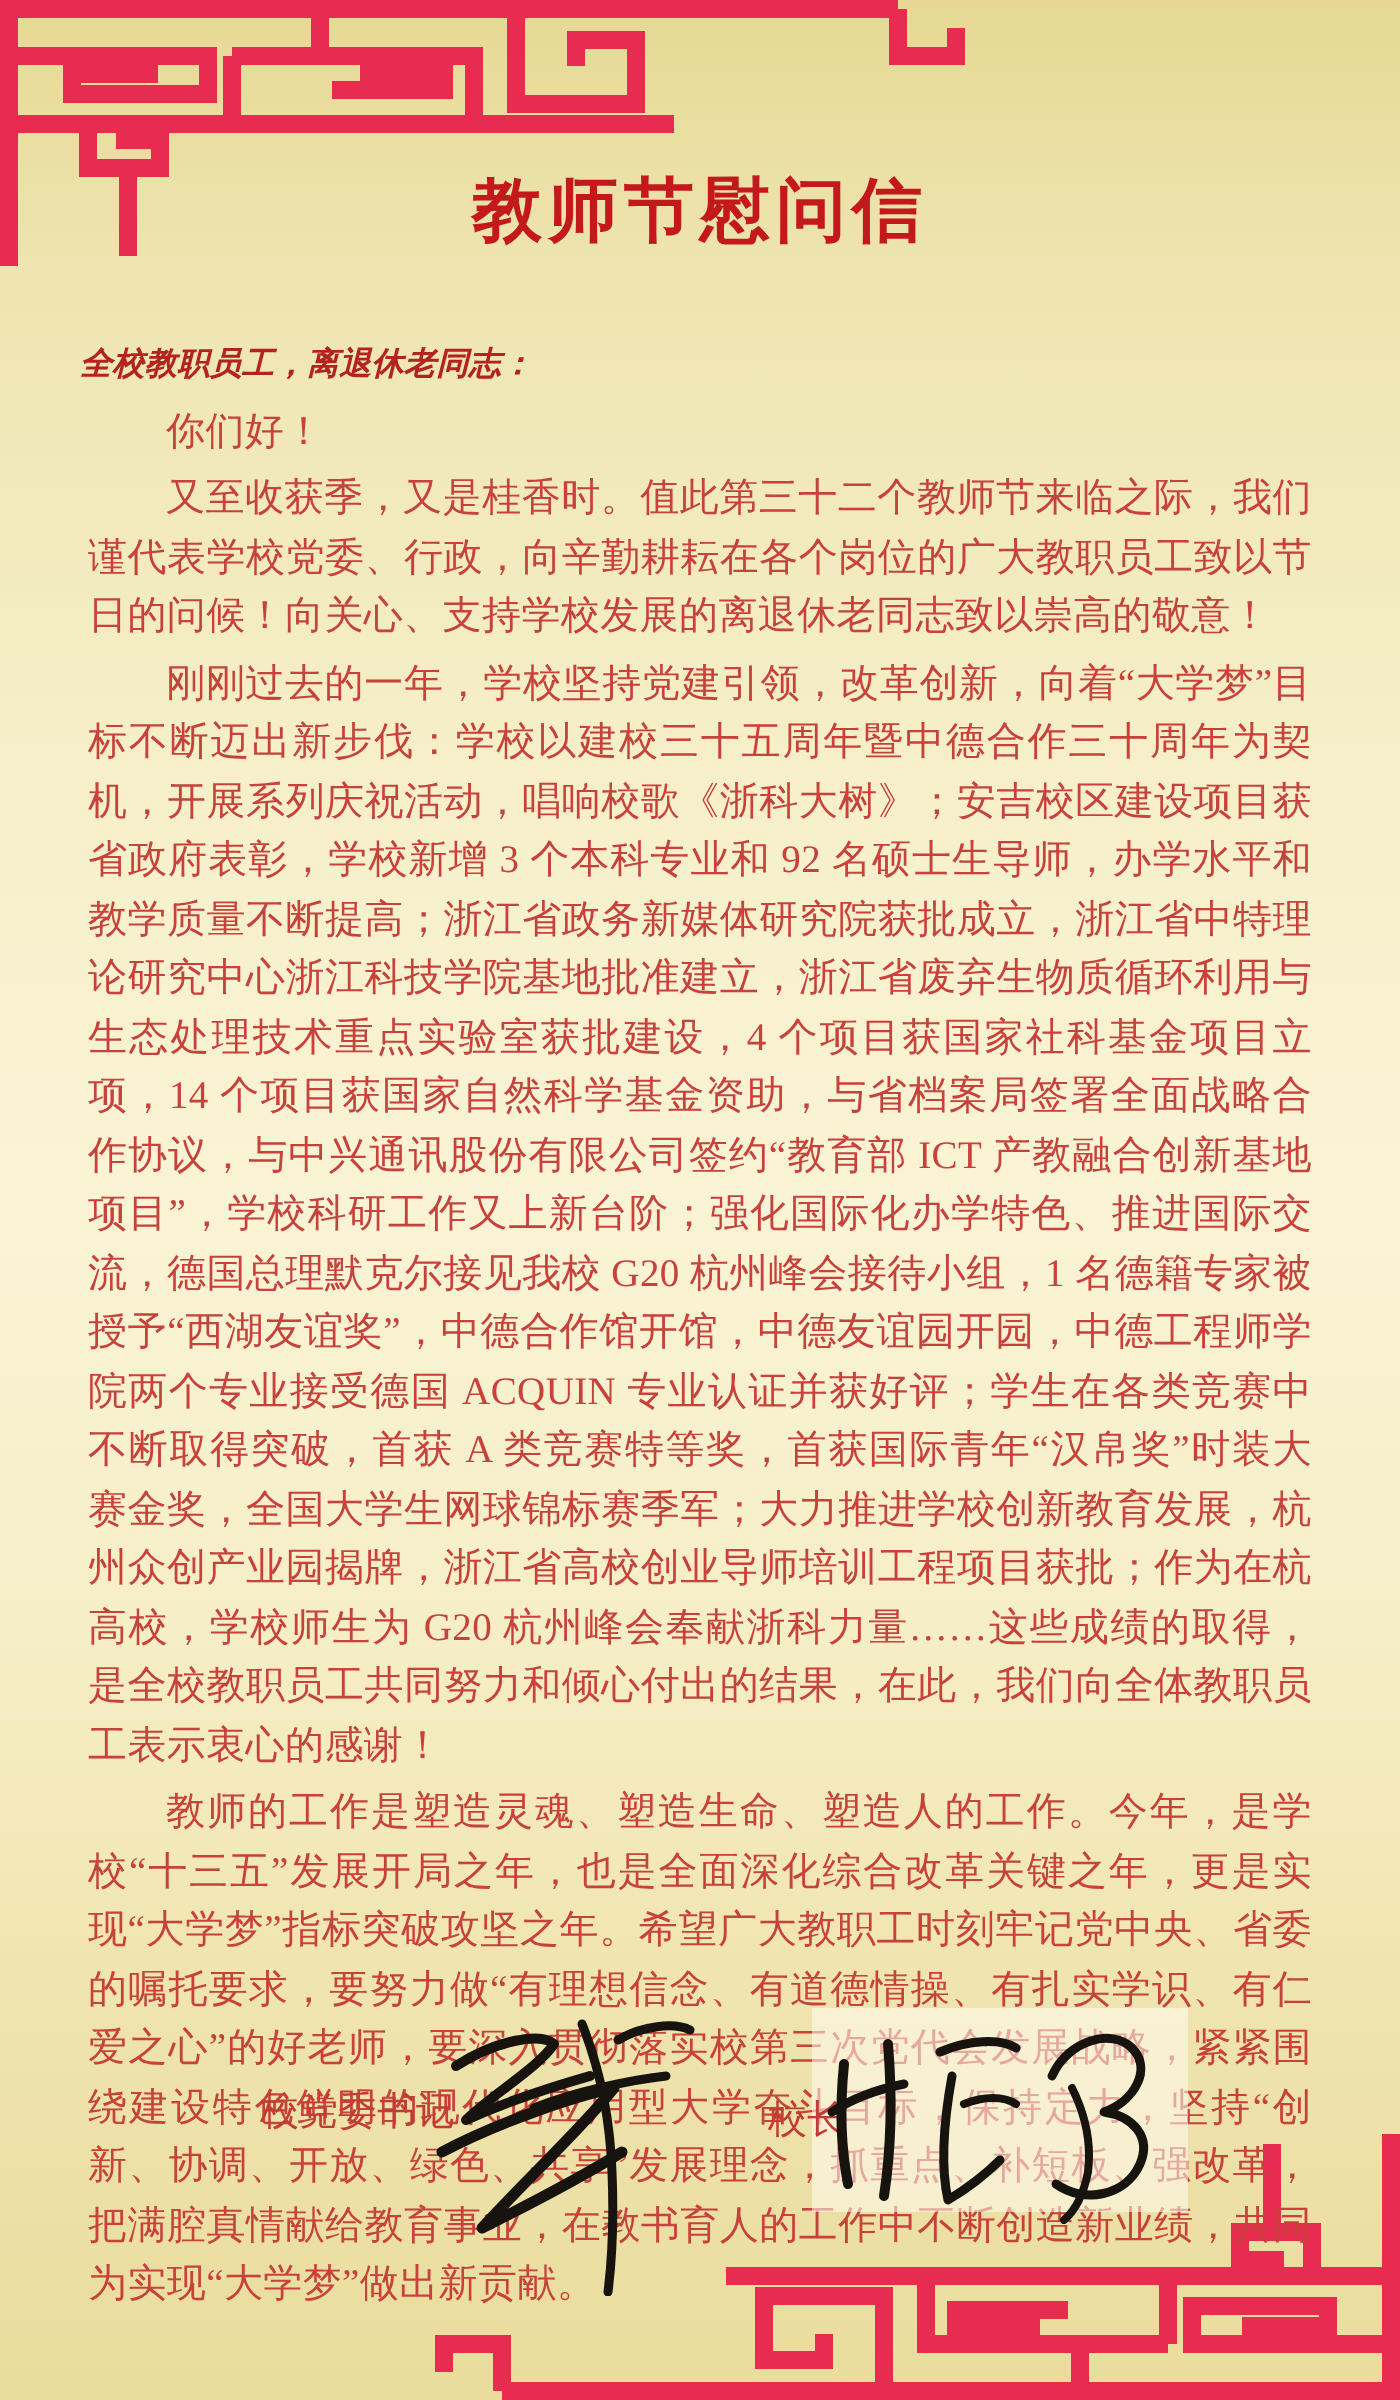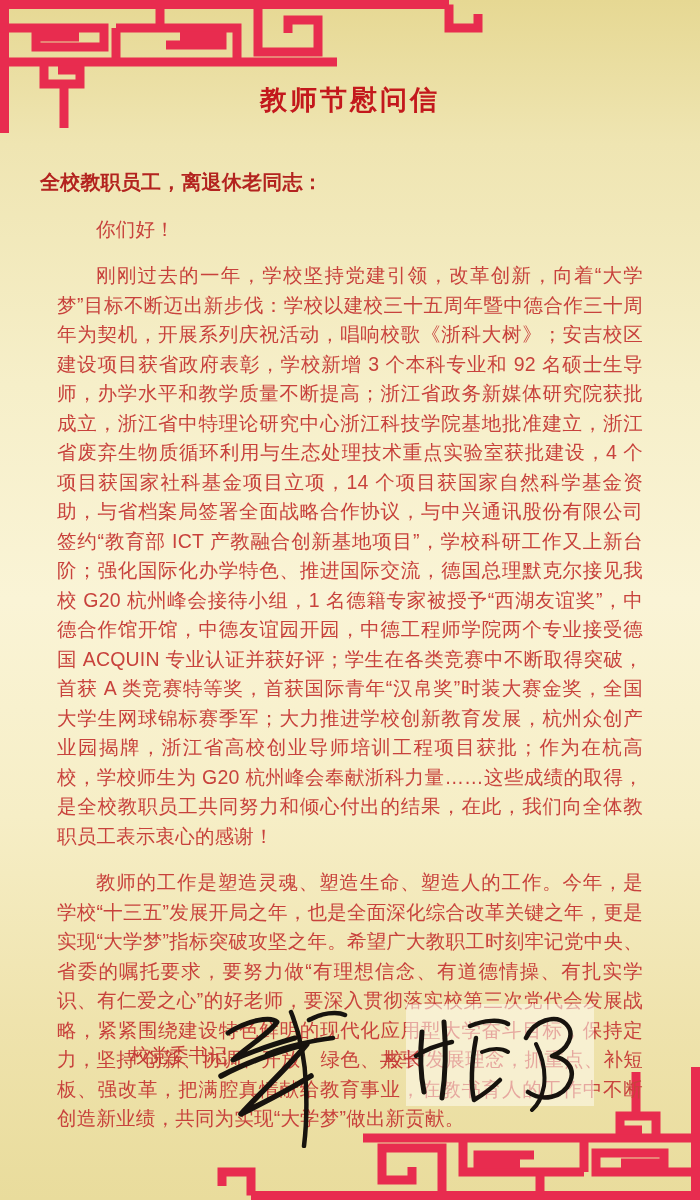--- a/index.html
+++ b/index.html
@@ -19,32 +19,32 @@
       #f6eec6 68%,
       #efe3ad 85%,
       #e9dc9c 100%);
   }
   .ornament{position:absolute;z-index:2;pointer-events:none;}
   .ornament.top-left{left:0;top:0;}
   .ornament.bottom-right{right:0;bottom:0;transform:rotate(180deg);}
   .ornament svg path{stroke:#e82c4f;stroke-width:9;fill:none;}
   h1.title{
     position:absolute;top:82px;left:0;width:700px;margin:0;
-    text-align:center;font-size:27px;font-weight:bold;
+    text-align:center;font-size:35px;font-weight:bold;
     letter-spacing:3px;color:#c3181c;z-index:3;
   }
   .letter{
     position:absolute;left:40px;top:168px;width:620px;z-index:3;
     color:#c8423c;font-size:19.5px;line-height:29.5px;
     text-align:justify;letter-spacing:0.2px;
   }
   .letter .salutation{
-    font-weight:bold;color:#b3231f;font-size:20px;margin:0;
+    font-weight:bold;color:#b3231f;font-size:16px;margin:0;font-style:italic;
   }
-  .letter p.para{margin:17px;text-indent:2em;}
+  .letter p.para{margin:4px;text-indent:2em;font-family:Liberation Serif, serif;}
   .sign-area{position:absolute;left:0;top:0;width:641px;height:1200px;z-index:3;pointer-events:none;}
   .sign-label{
     position:absolute;color:#c43a36;font-size:19.5px;white-space:nowrap;
   }
   .sign-label.secretary{left:130px;top:1042px;}
   .sign-label.president{left:384px;top:1046px;}
   .sig-svg{position:absolute;}
   .sig-svg path{stroke:#17130e;fill:none;stroke-linecap:round;stroke-linejoin:round;}
   .sig-wang{left:203px;top:998px;width:150px;height:150px;}
   .sig-ye{left:408px;top:1004px;width:185px;height:108px;}
@@ -90,20 +90,21 @@
     <path d="M44,62 V84 H80 V70 H58"></path>
     <path d="M64,84 V128"></path>
   </svg>
 </div>
 
 <h1 class="title">教师节慰问信</h1>
 
 <div class="letter">
   <p class="salutation">全校教职员工，离退休老同志：</p>
   <p class="para">你们好！</p>
+  <p class="para">又至收获季，又是桂香时。值此第三十二个教师节来临之际，我们谨代表学校党委、行政，向辛勤耕耘在各个岗位的广大教职员工致以节日的问候！向关心、支持学校发展的离退休老同志致以崇高的敬意！</p>
   <p class="para">刚刚过去的一年，学校坚持党建引领，改革创新，向着“大学梦”目标不断迈出新步伐：学校以建校三十五周年暨中德合作三十周年为契机，开展系列庆祝活动，唱响校歌《浙科大树》；安吉校区建设项目获省政府表彰，学校新增 3 个本科专业和 92 名硕士生导师，办学水平和教学质量不断提高；浙江省政务新媒体研究院获批成立，浙江省中特理论研究中心浙江科技学院基地批准建立，浙江省废弃生物质循环利用与生态处理技术重点实验室获批建设，4 个项目获国家社科基金项目立项，14 个项目获国家自然科学基金资助，与省档案局签署全面战略合作协议，与中兴通讯股份有限公司签约“教育部 ICT 产教融合创新基地项目”，学校科研工作又上新台阶；强化国际化办学特色、推进国际交流，德国总理默克尔接见我校 G20 杭州峰会接待小组，1 名德籍专家被授予“西湖友谊奖”，中德合作馆开馆，中德友谊园开园，中德工程师学院两个专业接受德国 ACQUIN 专业认证并获好评；学生在各类竞赛中不断取得突破，首获 A 类竞赛特等奖，首获国际青年“汉帛奖”时装大赛金奖，全国大学生网球锦标赛季军；大力推进学校创新教育发展，杭州众创产业园揭牌，浙江省高校创业导师培训工程项目获批；作为在杭高校，学校师生为 G20 杭州峰会奉献浙科力量……这些成绩的取得，是全校教职员工共同努力和倾心付出的结果，在此，我们向全体教职员工表示衷心的感谢！</p>
   <p class="para">教师的工作是塑造灵魂、塑造生命、塑造人的工作。今年，是学校“十三五”发展开局之年，也是全面深化综合改革关键之年，更是实现“大学梦”指标突破攻坚之年。希望广大教职工时刻牢记党中央、省委的嘱托要求，要努力做“有理想信念、有道德情操、有扎实学识、有仁爱之心”的好老师，要深入贯彻落实校第三次党代会发展战略，紧紧围绕建设特色鲜明的现代化应用型大学奋斗目标，保持定力，坚持“创新、协调、开放、绿色、共享”发展理念，抓重点、补短板、强改革，把满腔真情献给教育事业，在教书育人的工作中不断创造新业绩，共同为实现“大学梦”做出新贡献。</p>
 </div>
 
 <div class="sign-area">
   <span class="sign-label secretary">校党委书记</span>
 
   <div class="sig-wash"></div>
 
   <svg class="sig-svg sig-wang" viewBox="0 0 150 150">

